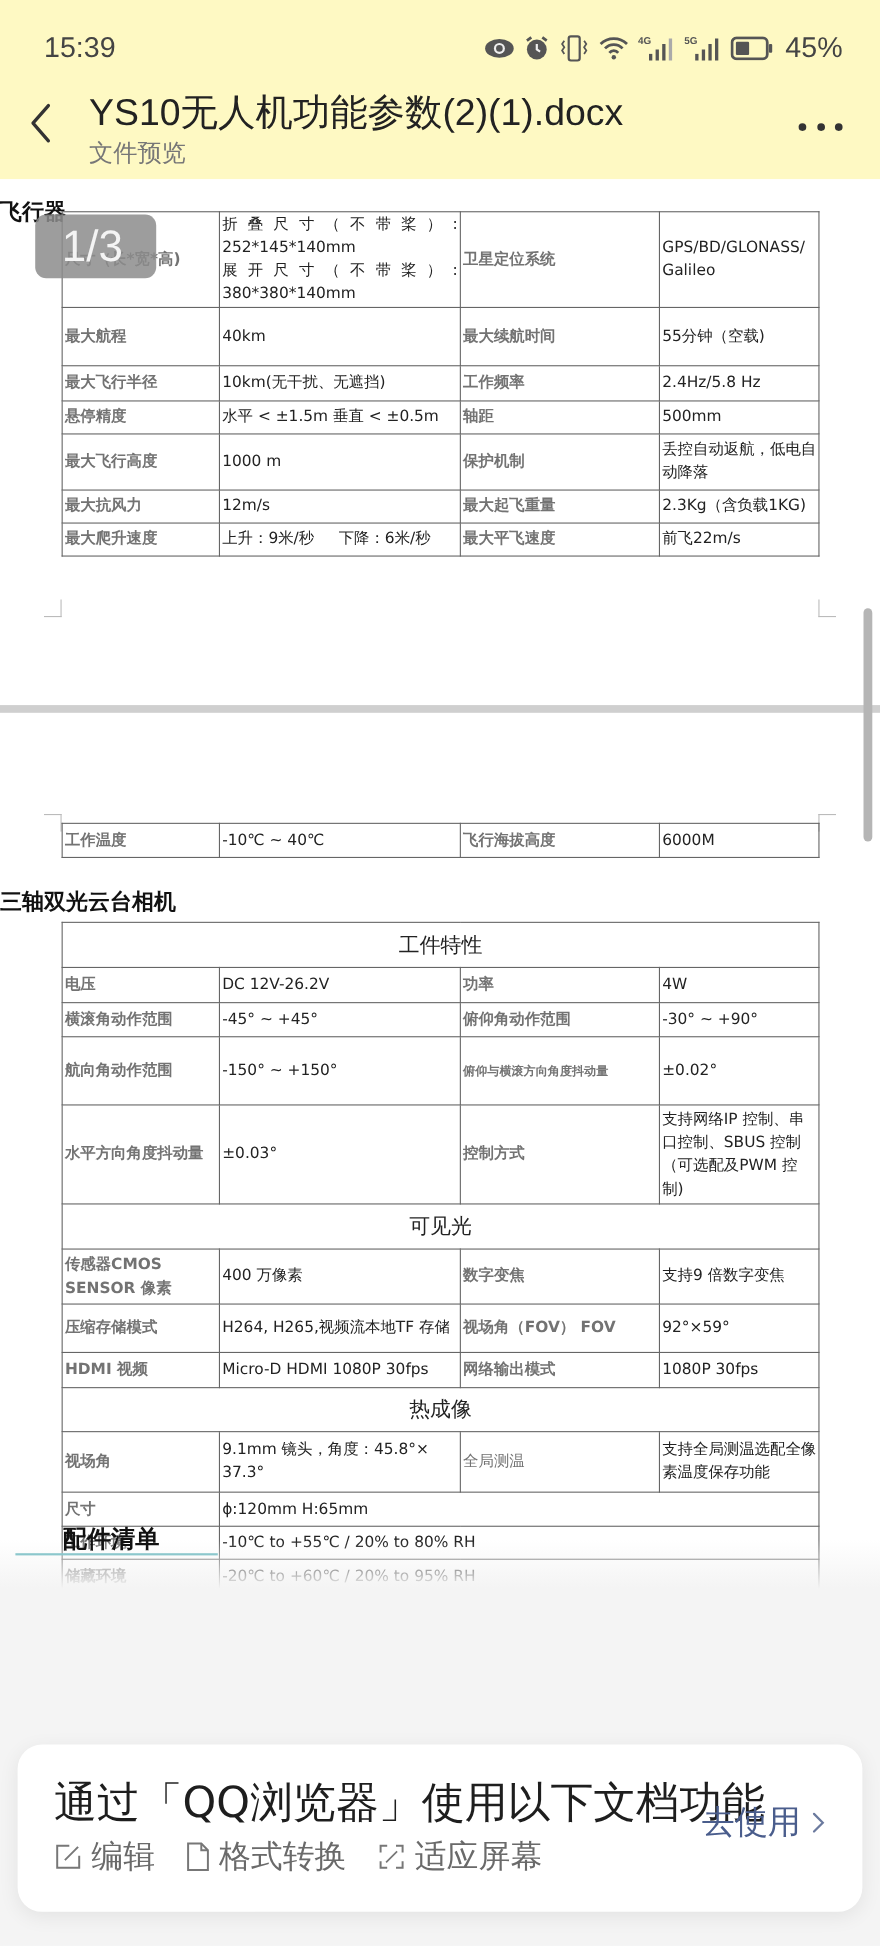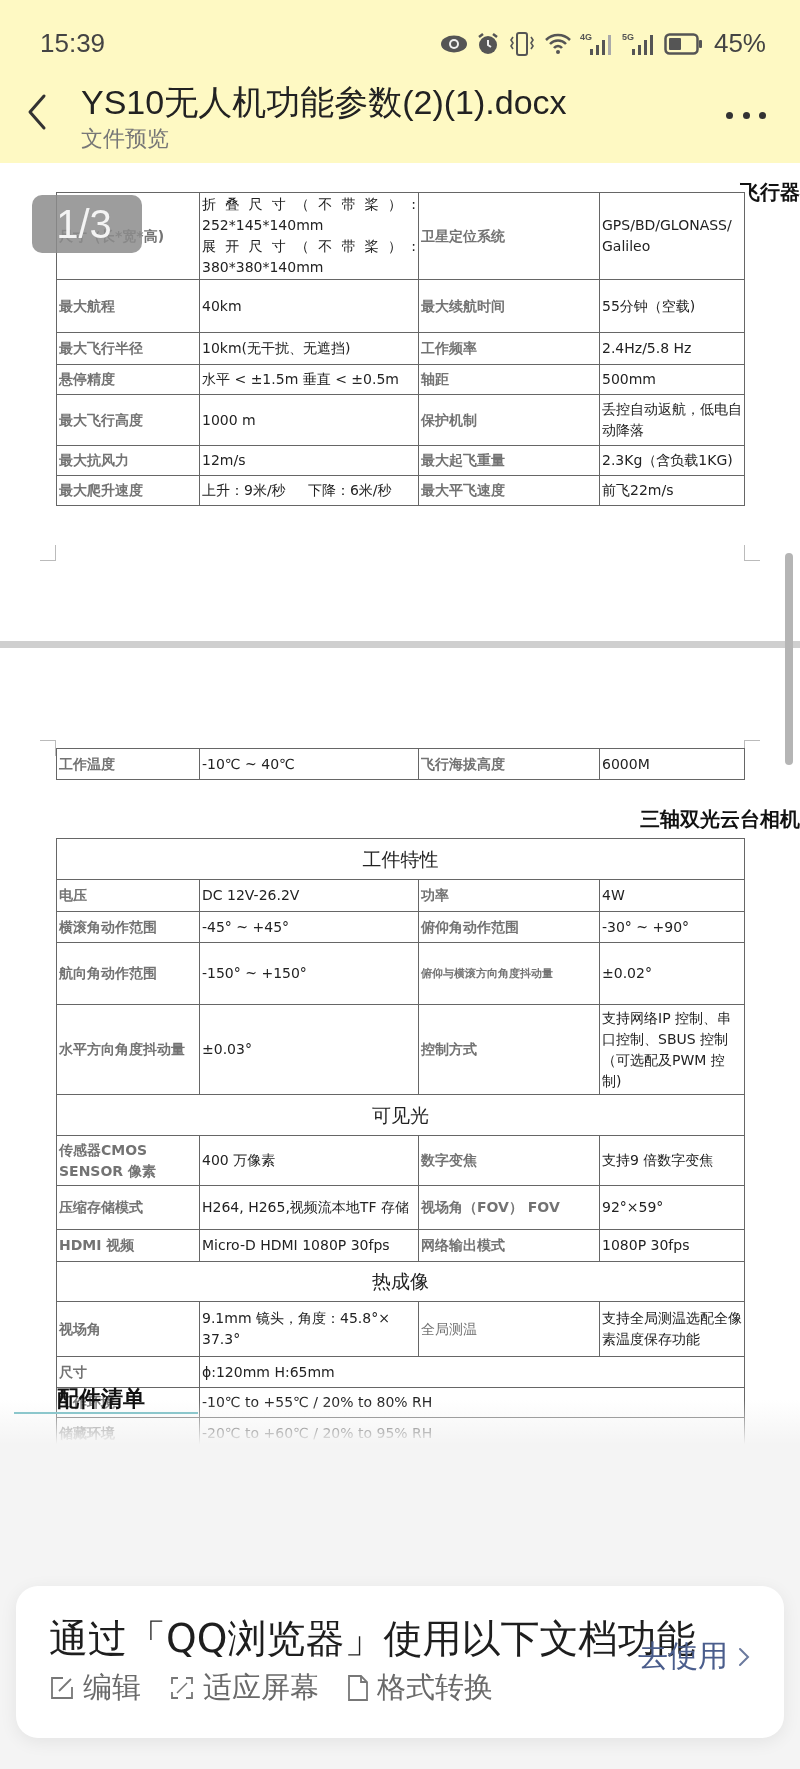--- a/index.html
+++ b/index.html
@@ -18,21 +18,21 @@
   .doc-title { position: absolute; left: 81px; top: 80px; font-size: 34px; color: #222; font-family: "Liberation Sans", "DejaVu Sans", sans-serif; white-space: nowrap; }
   .doc-subtitle { position: absolute; left: 81px; top: 124px; font-size: 22px; color: #777; }
   .more-btn { position: absolute; right: 34px; top: 108px; width: 40px; height: 14px; display: flex; justify-content: space-between; align-items: center; cursor: pointer; }
   .more-btn span { width: 7px; height: 7px; border-radius: 50%; background: #333; display: block; }
 
   
   .page-indicator { position: absolute; left: 32px; top: 195px; width: 110px; height: 58px; background: rgba(140,140,140,0.85); border-radius: 10px; color: #f4f4f4; font-size: 40px; font-family: "Liberation Sans", sans-serif; display: flex; align-items: center; justify-content: center; padding-right: 6px; z-index: 5; }
 
   
   .doc { position: absolute; left: 0; top: 163px; width: 800px; height: 1606px; background: #fff; }
-  .sec-title { position: absolute; left: 0; width: 800px; text-align: right; font-weight: bold; font-size: 20px; color: #111; }
+  .sec-title { position: absolute; left: 0; width: 800px; text-align: left; font-weight: bold; font-size: 20px; color: #111; }
 
   table.spec { position: absolute; left: 56px; width: 688px; border-collapse: collapse; table-layout: fixed; font-size: 14px; }
   table.spec td { border: 1.5px solid #666; padding: 1px 2px; vertical-align: middle; line-height: 21px; color: #222; }
   table.spec td.lbl { font-weight: bold; color: #737373; }
   table.spec td.lbl.plain { font-weight: normal; }
   table.spec td.center { }
   table.spec td.group { text-align: center; font-size: 19px; color: #222; }
 
   .crop-mark { position: absolute; border-color: #bbb; border-style: solid; width: 16px; height: 16px; }
 
@@ -315,33 +315,33 @@
   <div class="promo-text">通过「QQ浏览器」使用以下文档功能</div>
   <div class="promo-features">
     <div class="feature">
       <svg width="26" height="26" viewBox="0 0 26 26">
           <path d="M14 3H3v20h20V12" stroke="#777" stroke-width="1.8" fill="none"></path>
           <path d="M10 16L22 4" stroke="#777" stroke-width="1.8"></path>
         </svg>
       <span>编辑</span>
     </div>
     <div class="feature">
+      <svg width="22" height="28" viewBox="0 0 22 28">
+          <path d="M2 2h12l6 6v18H2z" stroke="#777" stroke-width="1.8" fill="none"></path>
+          <path d="M14 2v6h6" stroke="#777" stroke-width="1.8" fill="none"></path>
+        </svg>
+      <span>格式转换</span>
+    </div>
+    <div class="feature">
       <svg width="26" height="26" viewBox="0 0 26 26">
           <path d="M3 9V3h6M23 9V3h-6M3 17v6h6M23 17v6h-6" stroke="#777" stroke-width="1.8" fill="none"></path>
           <path d="M8 18l10-10" stroke="#777" stroke-width="1.5"></path>
         </svg>
       <span>适应屏幕</span>
     </div>
-    <div class="feature">
-      <svg width="22" height="28" viewBox="0 0 22 28">
-          <path d="M2 2h12l6 6v18H2z" stroke="#777" stroke-width="1.8" fill="none"></path>
-          <path d="M14 2v6h6" stroke="#777" stroke-width="1.8" fill="none"></path>
-        </svg>
-      <span>格式转换</span>
-    </div>
   </div>
   <div class="go-btn">
     <span>去使用</span>
     <svg width="12" height="22" viewBox="0 0 12 22">
         <path d="M2 3l8 8-8 8" stroke="#6b7a9e" stroke-width="2" fill="none" stroke-linecap="round"></path>
       </svg>
   </div>
 </div>
 
 </body></html>

